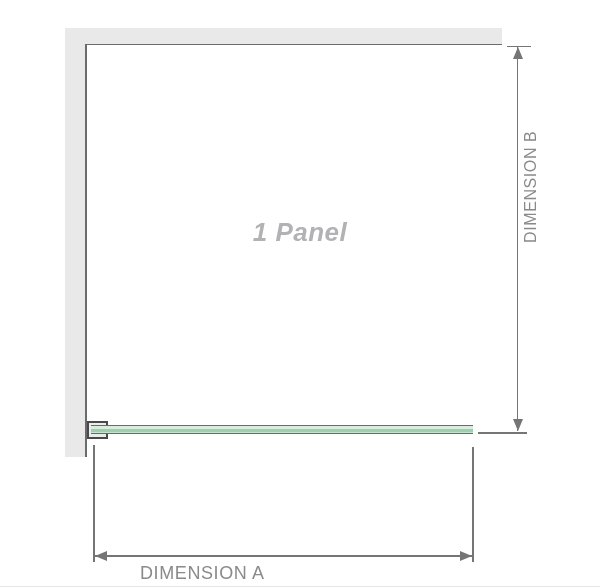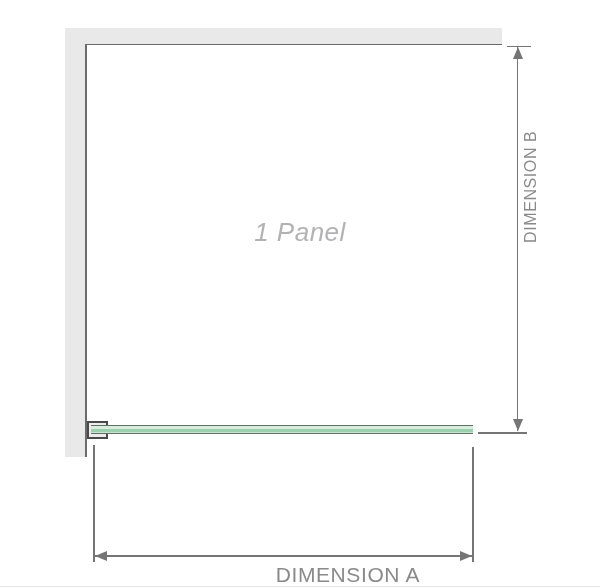--- a/index.html
+++ b/index.html
@@ -18,21 +18,21 @@
   .wall-left { left: 65px; top: 28px; width: 20px;  height: 429px;  background: var(--wall); }
 
   
   .edge-top  { left: 85px;   top: 43.5px; width: 417px; height: 1.8px; background: var(--edge); }
   .edge-left { left: 84.8px; top: 43.5px; width: 1.8px; height: 413px; background: var(--edge); }
 
   
   .panel-label {
     left: 150px; top: 217px; width: 300px;
     text-align: center;
-    font-size: 26px; font-weight: normal; font-style: italic;
+    font-size: 26px; font-weight: bold; font-style: italic;
     letter-spacing: 0.5px;
     color: var(--panel-label);
     z-index: 3;
   }
 
   
   .glass {
     left: 91px; top: 424.8px; width: 382px; height: 8.8px;
     box-sizing: border-box;
     border-top: 1.2px solid var(--glass-edge);
@@ -79,22 +79,22 @@
     border-right: 12px solid var(--dim);
   }
   .tri-right {
     left: 460.2px; top: 551px;
     border-top: 5px solid transparent; border-bottom: 5px solid transparent;
     border-left: 12px solid var(--dim);
   }
 
   .dima-label {
     left: 140px; top: 562.5px; width: 280px;
-    text-align: right;
-    font-size: 21px; letter-spacing: 0.6px;
+    text-align: left;
+    font-size: 18px; letter-spacing: 0.6px;
     color: var(--text);
     z-index: 3;
   }
   .dimb-label-anchor { left: 531px; top: 243px; width: 0; height: 0; z-index: 3; }
   .dimb-label-anchor span {
     display: block;
     transform: translate(-50%, -50%) rotate(-90deg);
     white-space: nowrap;
     font-size: 16px; letter-spacing: 0.6px;
     color: var(--text);

